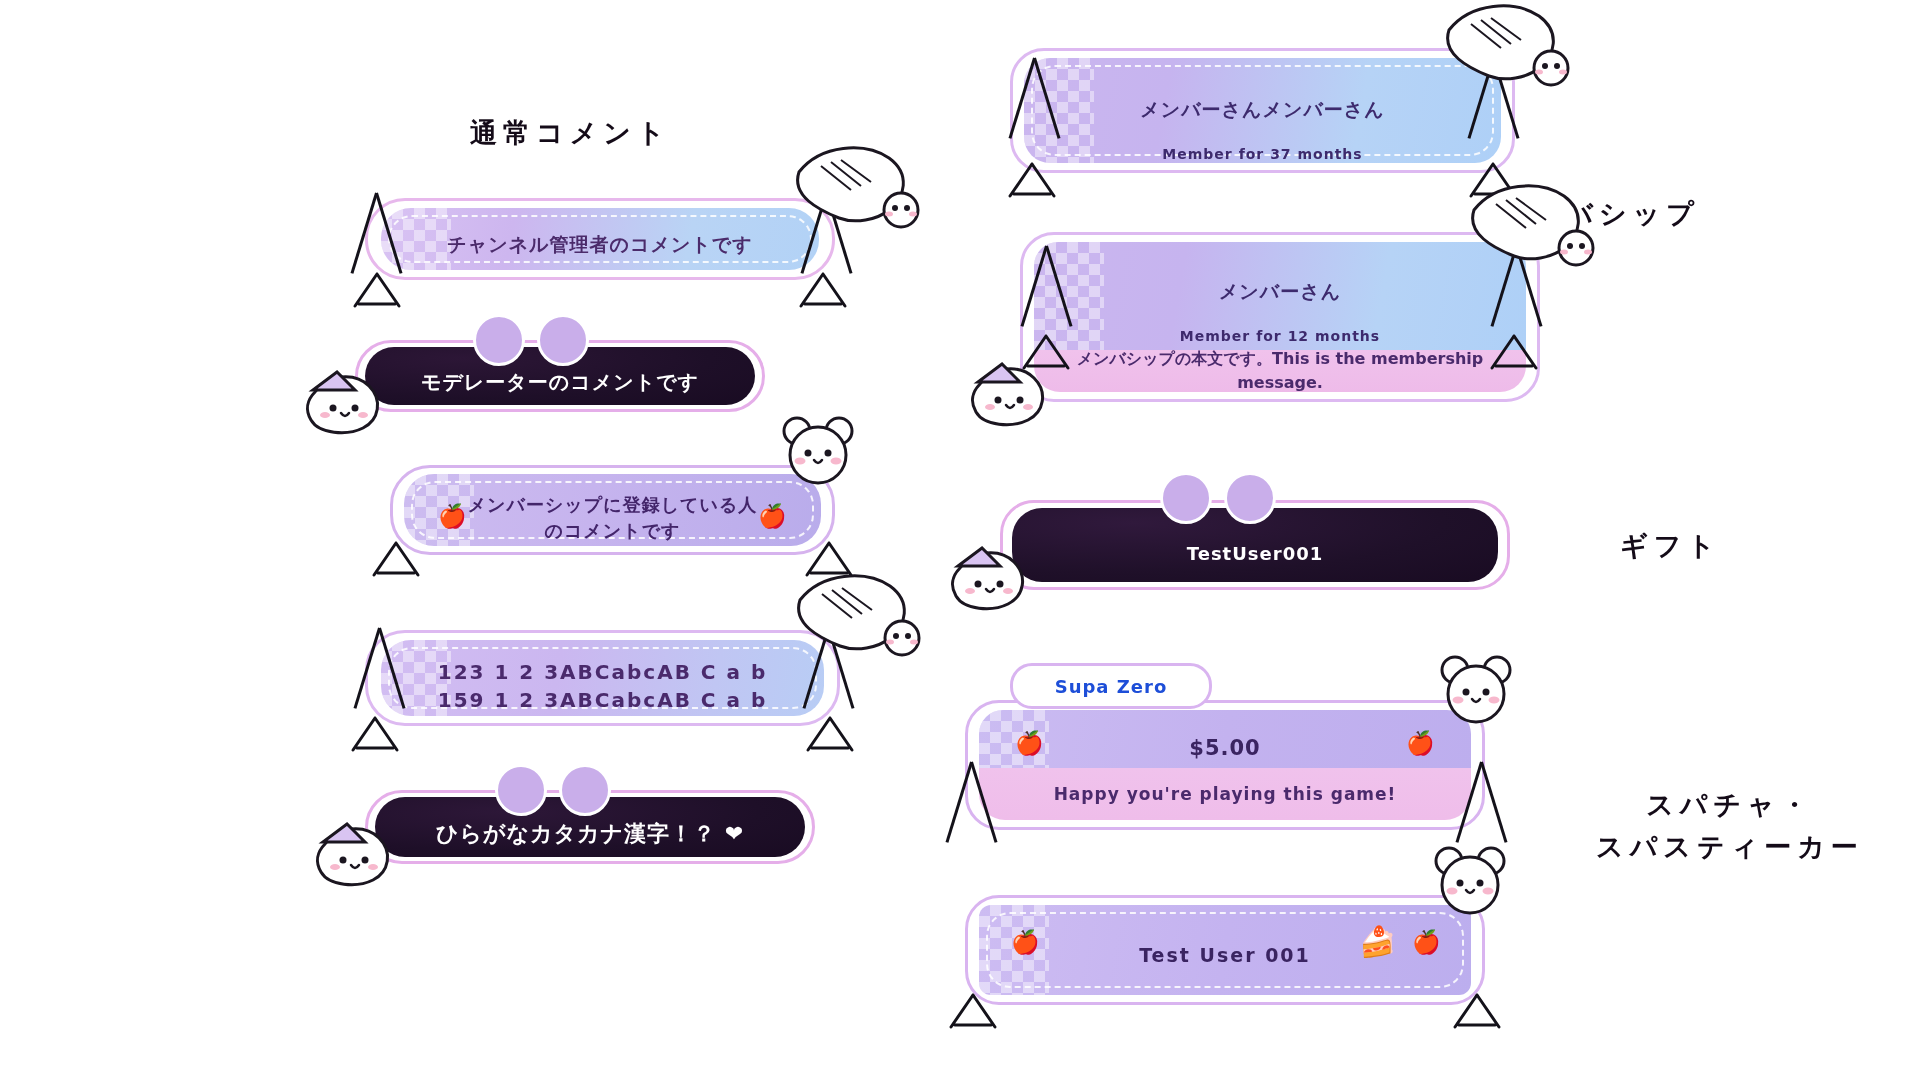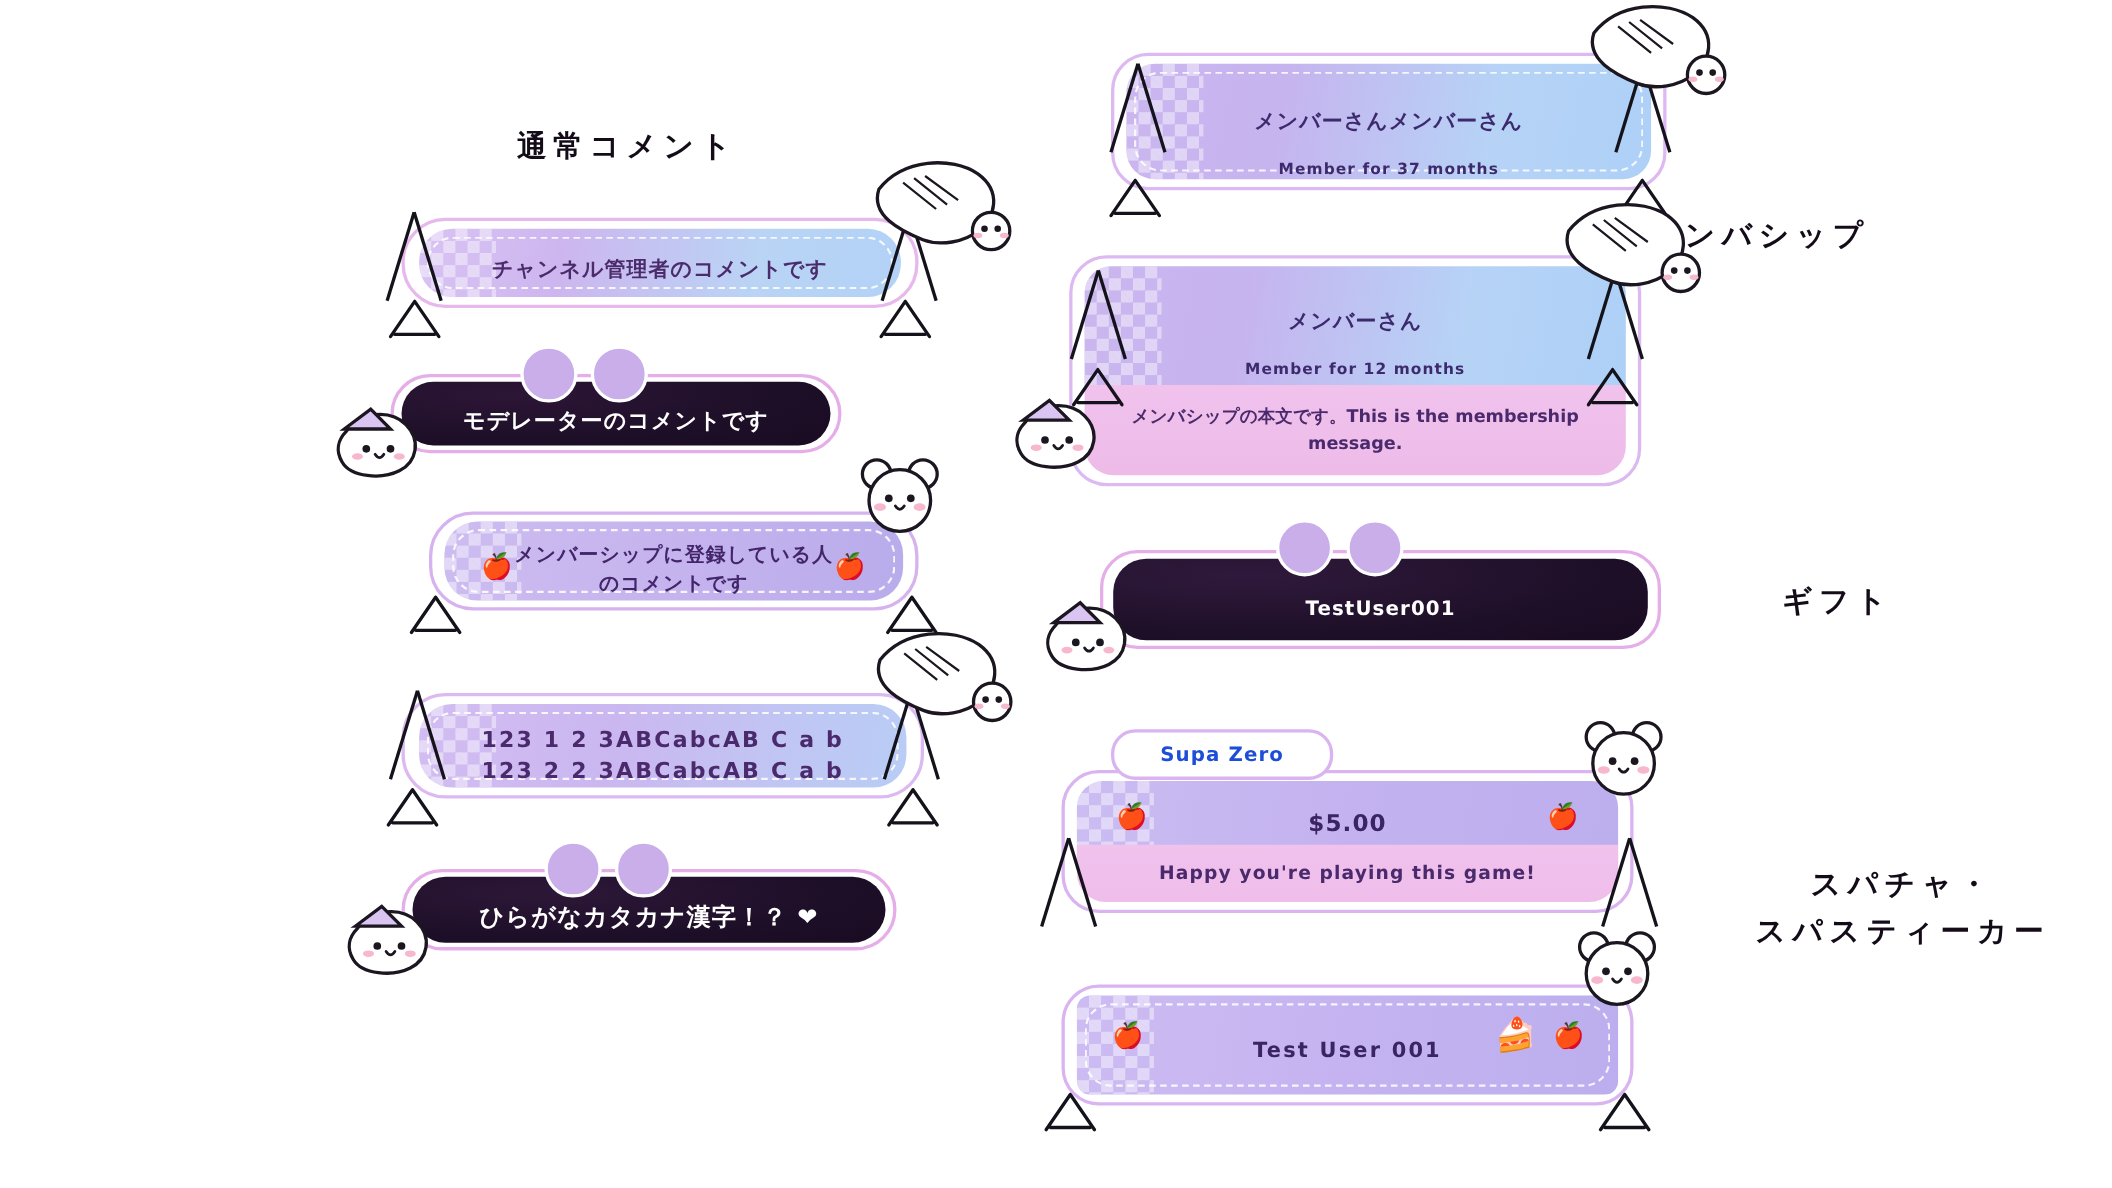--- a/index.html
+++ b/index.html
@@ -179,21 +179,21 @@
   #b-mem1 .inner {
     inset: 10px 14px;
     border-radius: 26px;
     background: linear-gradient(100deg, #cbb6ef 0%, #c6b4ef 30%, #b6d3f6 70%, #aed0f7 100%);
   }
   #b-mem1 .msg-text { padding-top: 20px; }
   .mem-name { font-size: 19px; color: #3d2a6d; font-weight: bold; }
   .mem-since { font-size: 14px; color: #3d2a6d; letter-spacing: 1px; margin-top: 4px; }
 
   
-  #b-mem2 { left: 972px; top: 232px; width: 520px; height: 210px; }
+  #b-mem2 { left: 1020px; top: 232px; width: 520px; height: 170px; }
   #b-mem2 .shell { border-color: #ddb9f1; border-radius: 34px; }
   #b-mem2 .inner-head {
     position: absolute;
     left: 14px; right: 14px; top: 10px; height: 108px;
     border-radius: 24px 24px 0 0;
     overflow: hidden;
     background: linear-gradient(100deg, #cbb6ef 0%, #c6b4ef 30%, #b6d3f6 70%, #aed0f7 100%);
   }
   #b-mem2 .inner-body {
     position: absolute;
@@ -372,21 +372,21 @@
       </svg>
     </div>
   </div>
 
   <div class="bubble" id="b-ascii">
     <div class="shell pink-ring"></div>
     <div class="inner">
       <div class="check"></div>
       <div class="dashed"></div>
       <div class="msg-text">123 1 2 3ABCabcAB C a b
-123 2 2 3ABCabcAB C a b</div>
+159 1 2 3ABCabcAB C a b</div>
     </div>
     <div class="lace" style="left:-2px; top:-2px;"></div>
     <div class="lace" style="right:-2px; top:-2px; left:auto;"></div>
     <div class="bow" style="left:-18px; top:84px;">
       <svg width="56" height="40" viewBox="0 0 56 40">
           <path d="M28 4 L6 36 M28 4 L50 36 M10 34 L46 34" stroke="#14121a" stroke-width="3" fill="none" stroke-linecap="round"></path>
         </svg>
     </div>
     <div class="bow" style="right:-18px; top:84px;">
       <svg width="56" height="40" viewBox="0 0 56 40">

